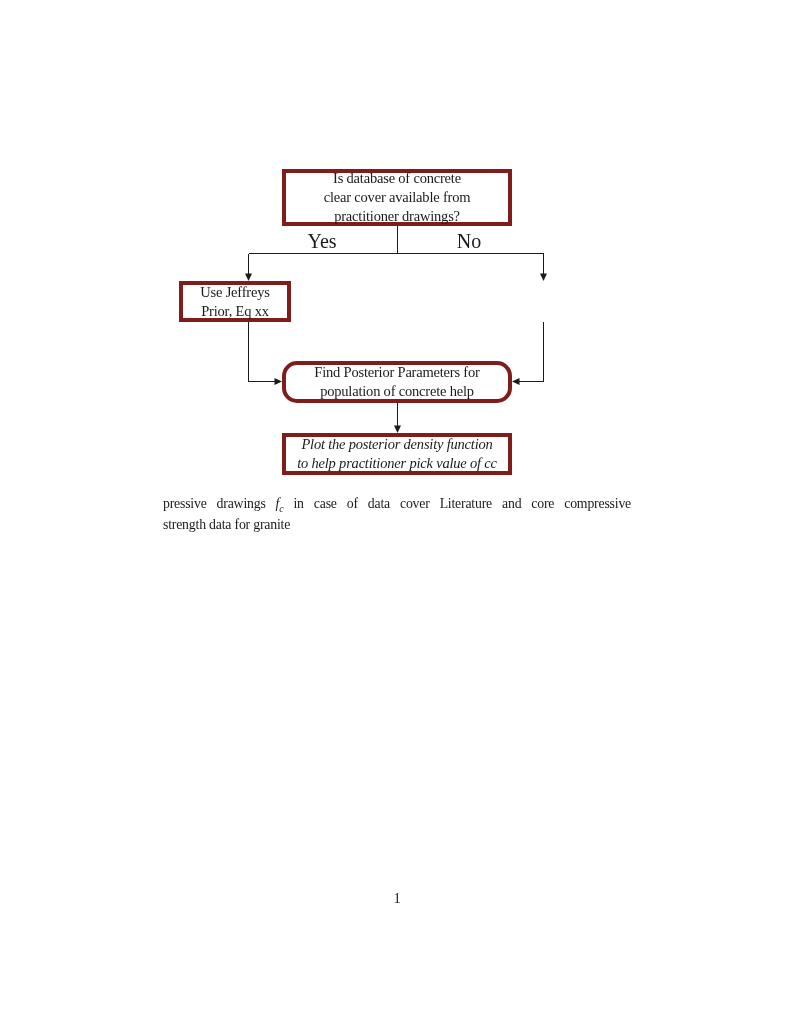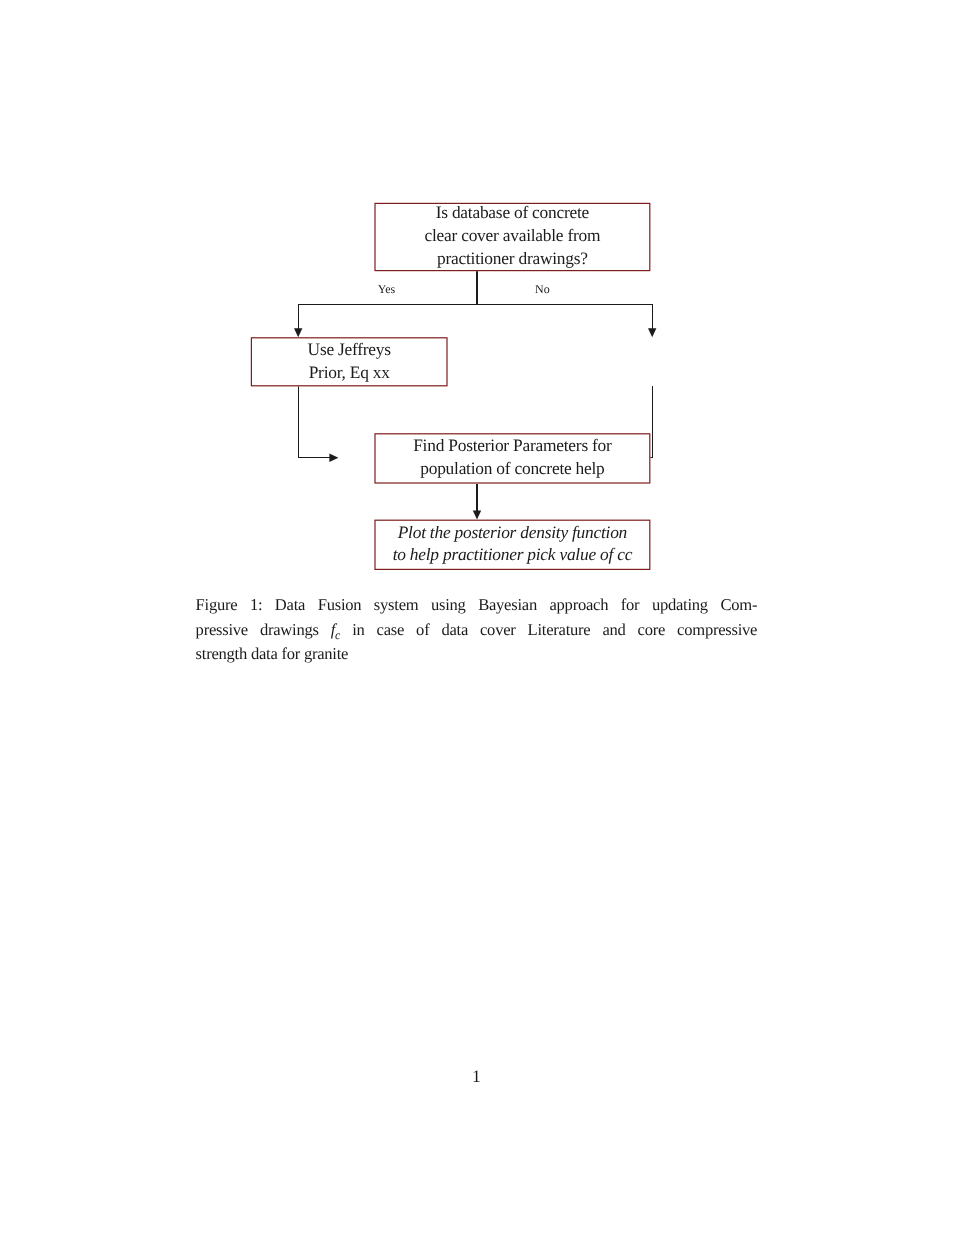--- a/index.html
+++ b/index.html
@@ -13,49 +13,48 @@
     height: 1028px;
     background: #ffffff;
     font-family: "Liberation Serif", "DejaVu Serif", serif;
     color: #1b1b1b;
     overflow: hidden;
   }
   
   .fc-box {
     position: absolute;
     box-sizing: border-box;
-    border: 1px solid #7f1d1d;
+    border: 4px solid #7f1d1d;
     background: #ffffff;
     display: flex;
     flex-direction: column;
     justify-content: center;
     align-items: center;
     text-align: center;
     font-size: 14.5px;
     line-height: 19px;
     letter-spacing: -0.2px;
     white-space: nowrap;
-    margin-left: 30px;
   }
   .fc-box span { display: block; }
   #box-decision  { left: 282px; top: 169px; width: 230px; height: 57px; }
-  #box-jeffreys  { left: 179px; top: 281px; width: 164px; height: 41px; }
+  #box-jeffreys  { left: 179px; top: 281px; width: 112px; height: 41px; }
   #box-conjugate { left: 474px; top: 281px; width: 139px; height: 41px; }
-  #box-posterior { left: 282px; top: 361px; width: 230px; height: 42px; }
+  #box-posterior { left: 282px; top: 361px; width: 230px; height: 42px; border-radius: 15px; }
   #box-plot      { left: 282px; top: 433px; width: 230px; height: 42px; font-style: italic; }
 
   .edge-label {
     position: absolute;
     width: 46px;
     text-align: center;
-    font-size: 10px;
+    font-size: 20px;
     line-height: 17px;
   }
   #label-yes { left: 299px; top: 233px; }
-  #label-no  { left: 429px; top: 233px; }
+  #label-no  { left: 446px; top: 233px; }
 
   #connectors {
     position: absolute;
     left: 0; top: 0;
     pointer-events: none;
   }
   #connectors path {
     stroke: #1b1b1b;
     stroke-width: 1;
     fill: none;
@@ -137,20 +136,19 @@
     <span>Find Posterior Parameters for</span>
     <span>population of concrete help</span>
   </div>
 
   <div class="fc-box" id="box-plot">
     <span>Plot the posterior density function</span>
     <span>to help practitioner pick value of cc</span>
   </div>
 
   <div id="caption">
-    <div class="cap-line cap-just">Figure 1: Data Fusion system using Bayesian approach for updating Com-</div>
     <div class="cap-line cap-just"><span>pressive drawings</span> <span class="mathvar"><i>f</i><sub>c</sub></span> <span>in case of data cover Literature and core compressive</span></div>
     <div class="cap-line">strength data for granite</div>
   </div>
 
   <div id="page-number">1</div>
 
 </div>
 
 </body></html>

